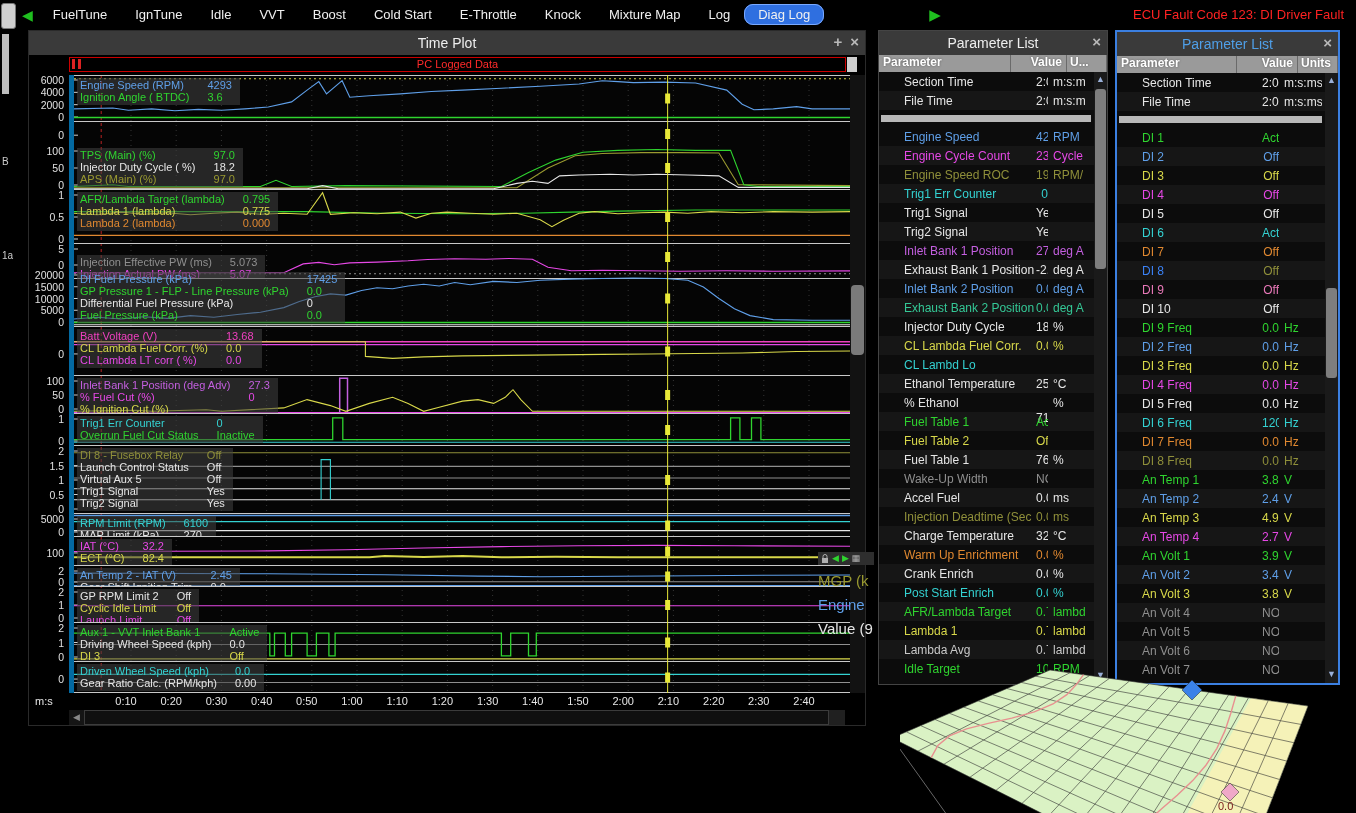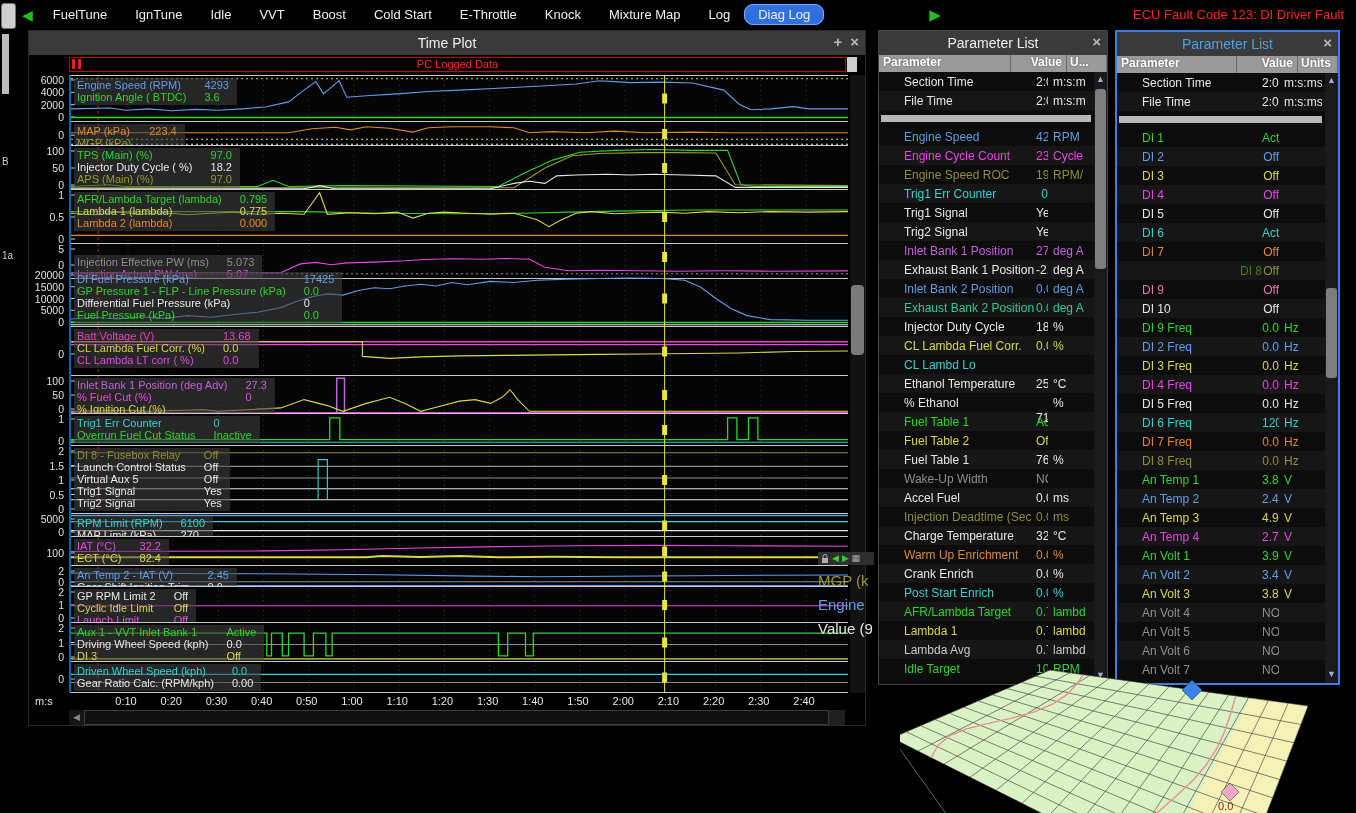--- a/index.html
+++ b/index.html
@@ -17,21 +17,21 @@
   .lsfrag1{position:absolute;left:1px;top:3px;width:13px;height:24px;background:#cfcfcf;border:1px solid #777;border-radius:3px;}
   .lsfrag2{position:absolute;left:2px;top:34px;width:7px;height:60px;background:#bdbdbd;}
   .lslabel{position:absolute;left:2px;font-size:10px;color:#cccccc;}
   
   #plot-window{left:28px;top:30px;width:838px;height:696px;background:#000;border:1px solid #2a2a2a;box-sizing:border-box;}
   .wtitle{height:24px;background:#3a3a3a;display:flex;align-items:center;justify-content:center;font-size:14px;color:#eee;position:relative;}
   .wicons{position:absolute;right:6px;top:2px;display:flex;gap:8px;color:#b8b8b8;font-size:15px;font-weight:bold;}
   #plot-banner{position:absolute;left:40px;top:26px;width:777px;height:15px;border:1px solid #cc0000;box-sizing:border-box;text-align:center;font-size:11px;color:#ff2a2a;line-height:13px;}
   .bmark{position:absolute;top:1px;width:3px;height:10px;background:#dd2222;}
   #banner-cap{position:absolute;left:818px;top:26px;width:10px;height:15px;background:#cfcfcf;}
-  #plot-area{position:absolute;left:40px;top:44px;width:777px;height:618px;background:#050505;border-left:2px solid #0369a1;box-sizing:content-box;}
+  #plot-area{position:absolute;left:40px;top:44px;width:777px;height:618px;background:#050505;border-left:5px solid #0369a1;box-sizing:content-box;}
   #plot-grid,#plot-cursor{position:absolute;left:0;top:0;}
   #plot-rows{position:absolute;left:0;top:0;width:777px;height:618px;}
   .trow{position:absolute;left:0;width:777px;border-bottom:1px solid #c8c8c8;box-sizing:border-box;overflow:hidden;}
   .trow:first-child{border-top:1px solid #c8c8c8;}
   .tsvg{position:absolute;left:0;top:0;}
   .lbl{position:absolute;left:3px;top:2px;display:grid;grid-template-columns:auto auto;column-gap:18px;background:rgba(66,66,66,0.55);padding:1px 8px 2px 3px;font-size:11px;line-height:12px;white-space:nowrap;z-index:3;}
   #plot-axis{position:absolute;left:0;top:0;width:38px;height:670px;}
   .tick{position:absolute;right:3px;width:34px;text-align:right;font-size:10.5px;color:#e0e0e0;}
   #xlabels{position:absolute;left:40px;top:664px;width:777px;height:14px;font-size:11px;color:#e6e6e6;}
   .xl{position:absolute;width:40px;text-align:center;}
@@ -214,33 +214,20 @@
             <polyline points="0.0,41.4 777.0,41.4" fill="none" stroke="#2fd42f" stroke-width="1.5"></polyline>
             <polyline points="0.0,32.9 38.9,32.0 54.4,34.3 77.7,32.9 101.0,34.8 124.3,33.4 147.6,34.3 170.9,32.9 194.3,31.0 217.6,25.9 233.1,14.1 244.8,5.6 252.5,17.9 268.1,4.7 275.8,21.2 295.3,19.7 326.3,17.9 357.4,15.5 388.5,14.1 427.4,12.2 466.2,10.3 505.1,8.0 528.4,4.7 543.9,5.6 559.4,6.6 590.5,6.1 621.6,7.0 652.7,14.1 668.2,28.2 679.9,33.8 699.3,32.9 722.6,30.6 738.1,32.9 777.0,32.9" fill="none" stroke="#5f9fe8" stroke-width="1.1"></polyline>
           </svg>
           <div class="lbl">
             <span style="color: rgb(95, 159, 232);">Engine Speed (RPM)</span>
             <span style="color: rgb(95, 159, 232);">4293</span>
             <span style="color: rgb(47, 212, 47);">Ignition Angle ( BTDC)</span>
             <span style="color: rgb(47, 212, 47);">3.6</span>
           </div>
         </div>
-        <div class="trow" style="top: 47px; height: 24px;">
-          <svg width="777" height="24" class="tsvg">
-            <polyline points="0.0,10.8 217.6,10.8 240.9,6.7 264.2,5.3 279.7,7.9 295.3,4.8 318.6,6.2 341.9,10.1 357.4,5.8 380.7,4.8 419.6,4.8 442.9,5.8 458.4,10.8 481.7,9.6 512.8,10.8 543.9,9.1 575.0,10.8 621.6,10.1 660.4,10.8 777.0,10.8" fill="none" stroke="#e08830" stroke-width="1.1"></polyline>
-            <polyline points="0.0,17.3 777.0,17.3" fill="none" stroke="#d8d84a" stroke-width="1.1" stroke-dasharray="2 3"></polyline>
-            <polyline points="0.0,22.3 777.0,22.3" fill="none" stroke="#e6e6e6" stroke-width="1.1" stroke-dasharray="2 3"></polyline>
-          </svg>
-          <div class="lbl">
-            <span style="color: rgb(224, 136, 48);">MAP (kPa)</span>
-            <span style="color: rgb(224, 136, 48);">223.4</span>
-            <span style="color: rgb(154, 154, 48);">MGP (kPa)</span>
-            <span style="color: rgb(154, 154, 48);"></span>
-          </div>
-        </div>
         <div class="trow" style="top: 71px; height: 44px;">
           <svg width="777" height="44" class="tsvg">
             <polyline points="0.0,41.8 442.9,41.8 474.0,22.0 501.2,9.7 528.4,7.5 567.2,6.6 606.1,6.6 644.9,7.0 664.3,38.7 777.0,39.6" fill="none" stroke="#9a9a30" stroke-width="1.1"></polyline>
             <polyline points="0.0,40.5 38.9,38.7 54.4,40.5 186.5,40.5 202.0,34.3 217.6,40.5 271.9,39.6 427.4,40.5 454.5,26.4 481.7,14.1 508.9,6.2 543.9,4.4 582.8,3.5 621.6,4.4 656.6,4.4 669.8,38.7 683.8,40.5 777.0,40.5" fill="none" stroke="#2fd42f" stroke-width="1.1"></polyline>
             <polyline points="0.0,42.7 233.1,42.7 248.6,39.6 264.2,42.7 419.6,42.7 442.9,37.4 458.4,35.2 474.0,37.4 485.6,29.9 505.1,29.0 536.1,28.2 559.4,29.0 582.8,28.2 613.8,29.0 644.9,29.9 664.3,41.4 777.0,41.4" fill="none" stroke="#e6e6e6" stroke-width="1.1"></polyline>
           </svg>
           <div class="lbl">
             <span style="color: rgb(47, 212, 47);">TPS (Main) (%)</span>
             <span style="color: rgb(47, 212, 47);">97.0</span>
             <span style="color: rgb(230, 230, 230);">Injector Duty Cycle ( %)</span>
@@ -731,21 +718,21 @@
         <span class="pn" style="color: rgb(52, 210, 210); width: 120px;">DI 6</span>
         <span class="pv" style="color: rgb(52, 210, 210);">Active</span>
         <span class="pu" style="color: rgb(52, 210, 210);"></span>
       </div>
       <div class="prow">
         <span class="pn" style="color: rgb(224, 136, 48); width: 120px;">DI 7</span>
         <span class="pv" style="color: rgb(224, 136, 48);">Off</span>
         <span class="pu" style="color: rgb(224, 136, 48);"></span>
       </div>
       <div class="prow alt">
-        <span class="pn" style="color: #4d7c0f; width: 120px; text-align: right;">DI 8</span>
+        <span class="pn" style="color: #3b82f6; width: 120px;">DI 8</span>
         <span class="pv" style="color: rgb(143, 143, 58);">Off</span>
         <span class="pu" style="color: rgb(143, 143, 58);"></span>
       </div>
       <div class="prow">
         <span class="pn" style="color: rgb(232, 120, 184); width: 120px;">DI 9</span>
         <span class="pv" style="color: rgb(232, 120, 184);">Off</span>
         <span class="pu" style="color: rgb(232, 120, 184);"></span>
       </div>
       <div class="prow alt">
         <span class="pn" style="color: rgb(230, 230, 230); width: 120px;">DI 10</span>

